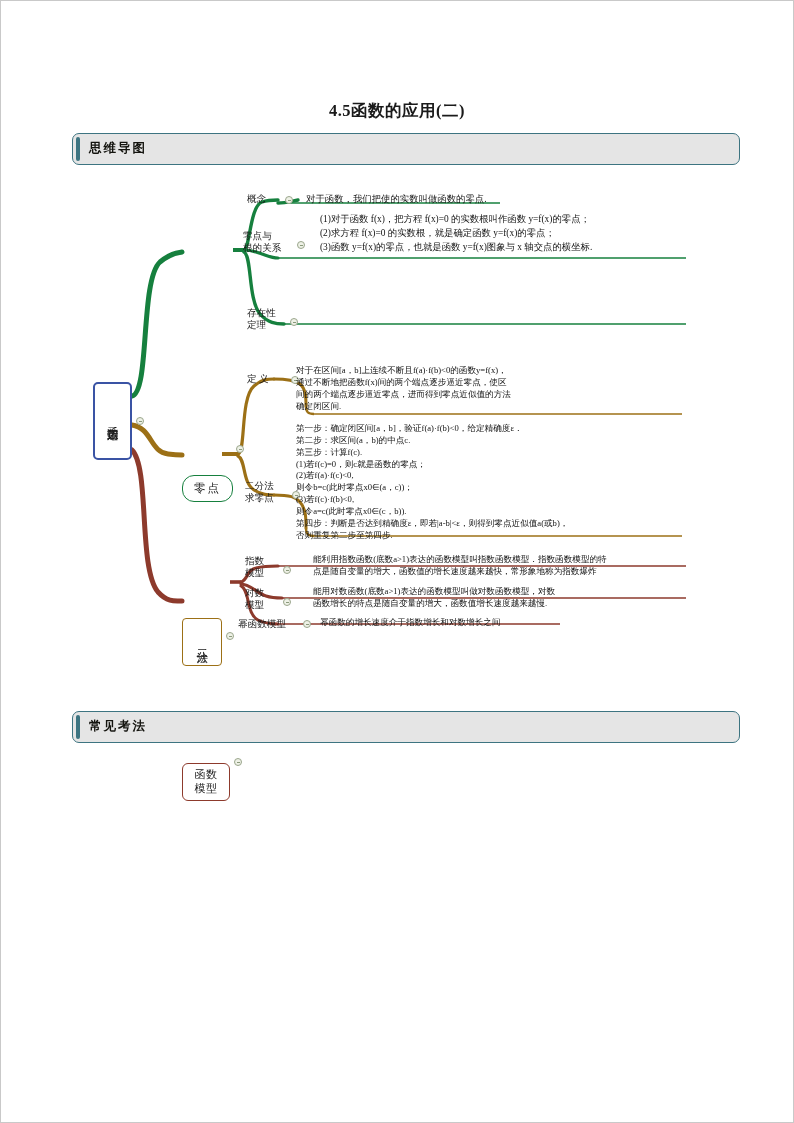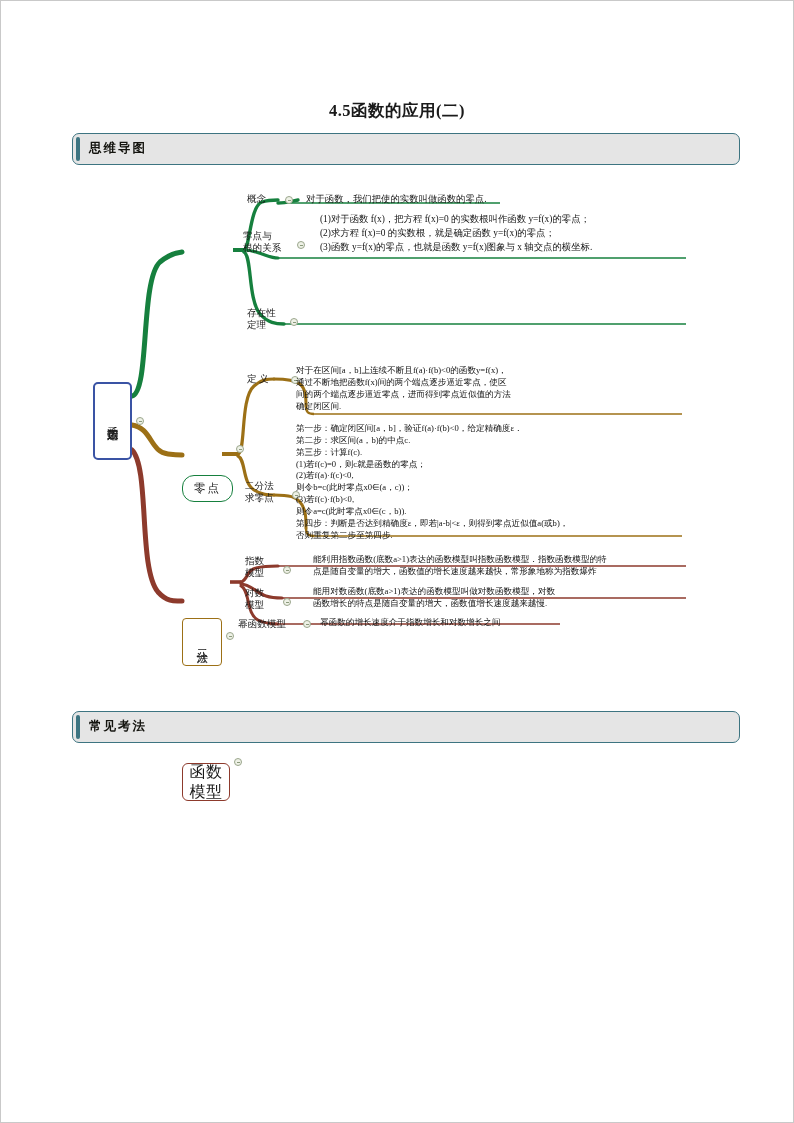--- a/index.html
+++ b/index.html
@@ -77,21 +77,21 @@
   }
   #node-bisect{
     left:182px;top:438px;width:40px;height:48px;
     border:1.4px solid #9c7016;border-radius:4px;
   }
   #node-model{
     left:182px;top:583px;width:48px;height:38px;
     border:1.5px solid #8d3a2c;border-radius:6px;
   }
   #node-model .mtext{
-    font-size:16px;letter-spacing:0.5px;line-height:1.25;
+    font-size:11px;letter-spacing:0.5px;line-height:1.25;
   }
   
   .sub{
     position:absolute;
     font-size:9.6px;line-height:1.25;
     color:#181818;
     font-family:"Liberation Serif","DejaVu Serif",serif;
   }
   
   .leaf{

